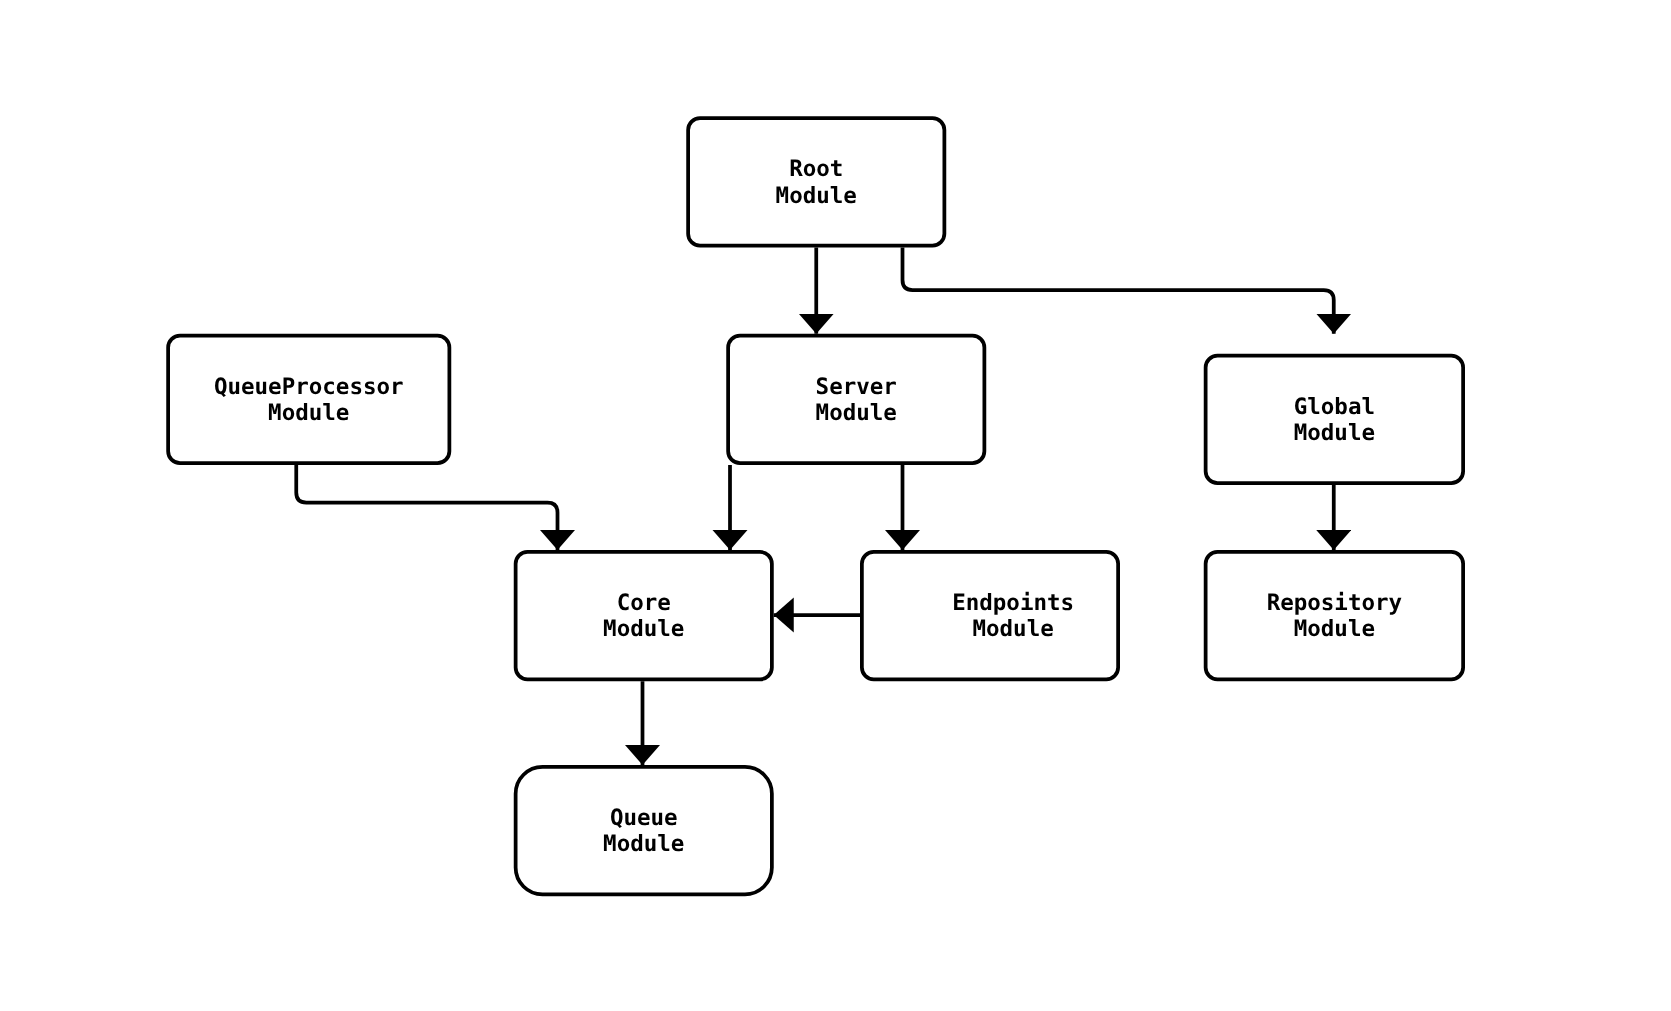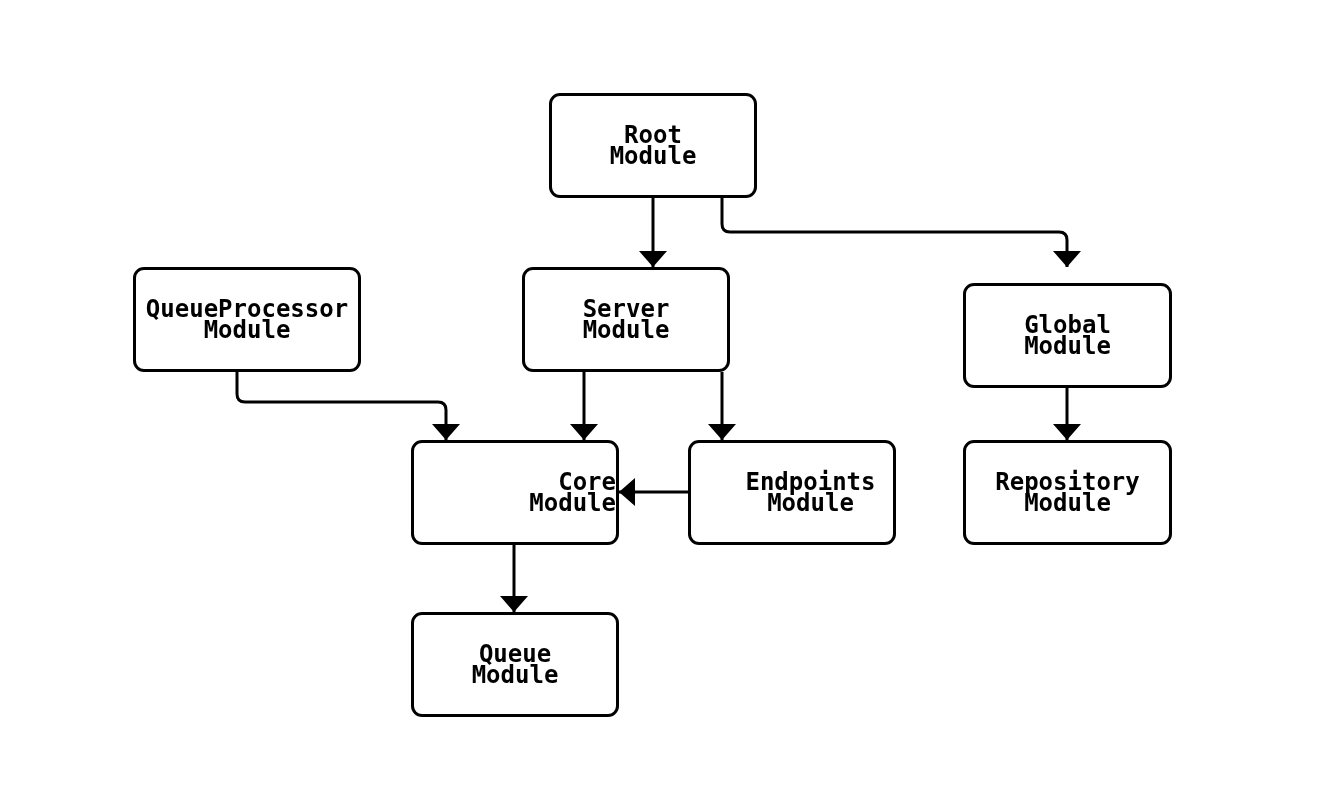--- a/index.html
+++ b/index.html
@@ -24,21 +24,21 @@
     position: absolute;
     box-sizing: border-box;
     border: 3px solid #000000;
     border-radius: 11px;
     background: #ffffff;
     display: flex;
     flex-direction: column;
     align-items: center;
     justify-content: center;
     font-weight: 700;
-    font-size: 24px;
+    font-size: 18px;
     line-height: 21px;
     color: #000000;
     text-align: center;
     white-space: pre;
   }
 </style>
 </head>
 <body>
 
 <div class="canvas" id="diagram-canvas" style="background: rgb(255, 255, 255);">
@@ -53,19 +53,19 @@
       <path d="M237,372 L237,394 Q237,402 245,402 L438,402 Q446,402 446,410 L446,440" fill="none" stroke="#000000" stroke-width="3" marker-end="url(#arrowhead)"></path>
       <path d="M584,372 L584,440" fill="none" stroke="#000000" stroke-width="3" marker-end="url(#arrowhead)"></path>
       <path d="M722,372 L722,440" fill="none" stroke="#000000" stroke-width="3" marker-end="url(#arrowhead)"></path>
       <path d="M688,492 L619,492" fill="none" stroke="#000000" stroke-width="3" marker-end="url(#arrowhead)"></path>
       <path d="M1067,372 L1067,440" fill="none" stroke="#000000" stroke-width="3" marker-end="url(#arrowhead)"></path>
       <path d="M514,545 L514,612" fill="none" stroke="#000000" stroke-width="3" marker-end="url(#arrowhead)"></path>
     </svg>
 
 <div class="node" style="left: 549px; top: 93px; width: 208px; height: 105px; border-color: rgb(0, 0, 0); background: rgb(255, 255, 255);"><span>Root</span><span>Module</span></div>
     <div class="node" style="left: 133px; top: 267px; width: 228px; height: 105px; border-color: rgb(0, 0, 0); background: rgb(255, 255, 255);"><span>QueueProcessor</span><span>Module</span></div>
-    <div class="node" style="left: 522px; top: 267px; width: 208px; height: 105px; border-color: rgb(0, 0, 0); background: rgb(255, 255, 255);"><span>Server</span><span>Module</span></div>
+    <div class="node" style="left: 581px; top: 267px; width: 208px; height: 105px; border-color: rgb(0, 0, 0); background: rgb(255, 255, 255);"><span>Server</span><span>Module</span></div>
     <div class="node" style="left: 963px; top: 267px; width: 209px; height: 105px; border-color: rgb(0, 0, 0); background: rgb(255, 255, 255); margin-top: 16px;"><span>Global</span><span>Module</span></div>
-    <div class="node" style="left: 411px; top: 440px; width: 208px; height: 105px; border-color: rgb(0, 0, 0); background: rgb(255, 255, 255); align-items: flex-end;"><span>Core</span><span>Module</span></div>
+    <div class="node" style="left: 411px; top: 440px; width: 208px; height: 105px; border-color: rgb(0, 0, 0); background: rgb(255, 255, 255);"><span>Core</span><span>Module</span></div>
     <div class="node" style="left: 688px; top: 440px; width: 208px; height: 105px; border-color: rgb(0, 0, 0); background: rgb(255, 255, 255); padding-left: 37px;"><span>Endpoints</span><span>Module</span></div>
     <div class="node" style="left: 963px; top: 440px; width: 209px; height: 105px; border-color: rgb(0, 0, 0); background: rgb(255, 255, 255);"><span>Repository</span><span>Module</span></div>
-    <div class="node" style="left: 411px; top: 612px; width: 208px; height: 105px; border-color: rgb(0, 0, 0); background: rgb(255, 255, 255);"><span>Queue</span><span>Module</span></div>
+    <div class="node" style="left: 411px; top: 612px; width: 208px; height: 105px; border-color: rgb(0, 0, 0); background: rgb(255, 255, 255); border-radius: 23px;"><span>Queue</span><span>Module</span></div>
   </div>
 
 </body></html>

